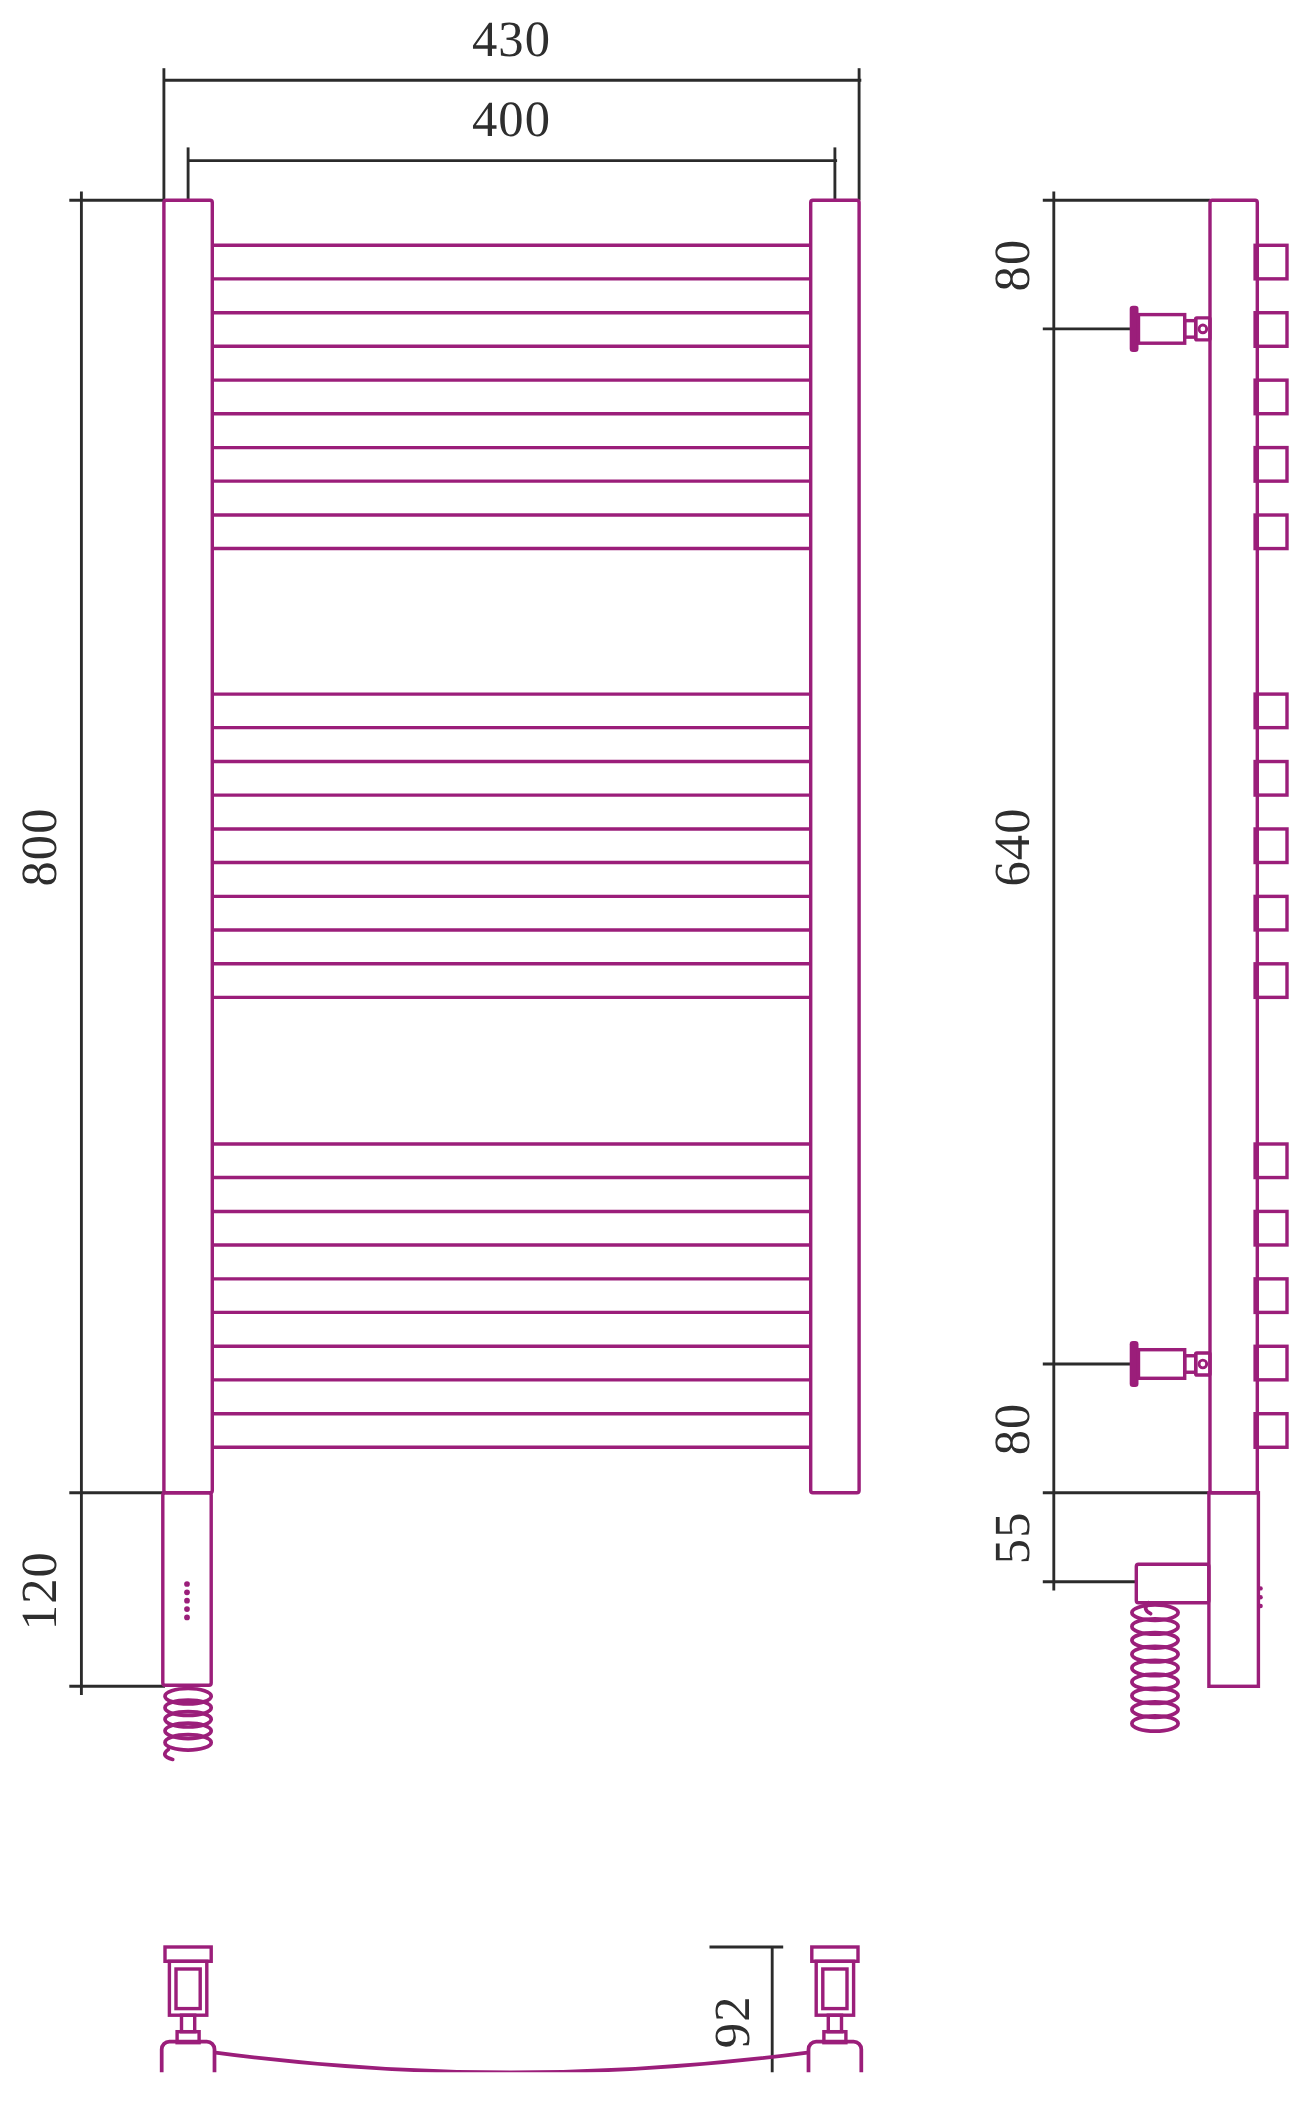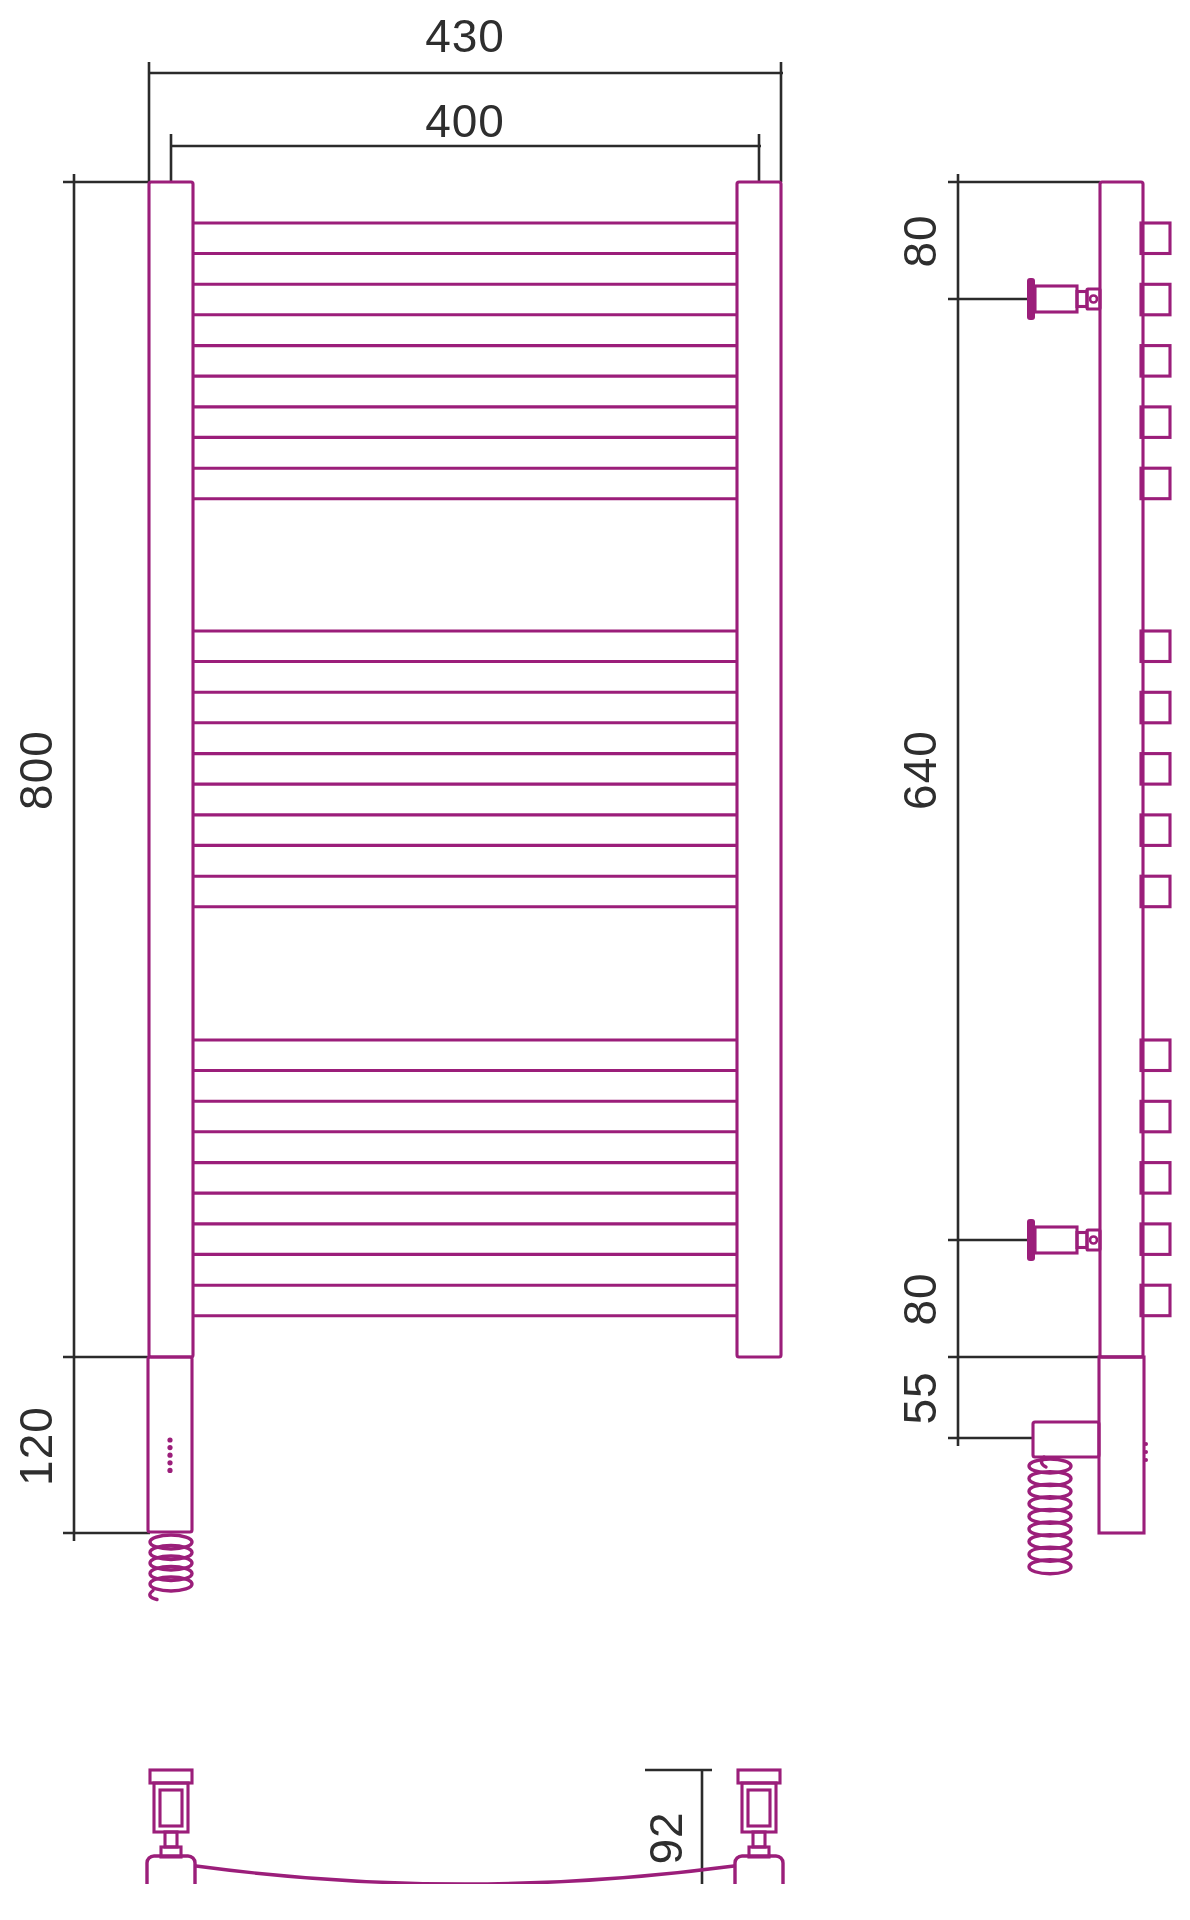--- a/index.html
+++ b/index.html
@@ -1,17 +1,17 @@
 <!DOCTYPE html>
 <html><head>
 <meta charset="utf-8">
 <style>
   html,body{margin:0;padding:0;background:#ffffff;}
   .canvas{position:relative;width:1190px;height:1884px;background:#ffffff;overflow:hidden;
-          font-family:Liberation Sans, sans-serif;}
+          font-family:Liberation Serif, serif;}
   svg{position:absolute;left:0;top:0;}
   .dim-label{position:absolute;width:200px;height:48px;line-height:48px;text-align:center;
              font-size:46px;color:#2e2e2e;letter-spacing:1px;}
   .rot{transform:rotate(-90deg);}
 </style>
 </head>
 <body>
 
 <div class="canvas">
   <svg id="drawing" width="1190" height="1920" viewBox="0 0 1190 1920">
@@ -137,21 +137,21 @@
         <rect x="742" y="1783" width="34" height="49" fill="none" stroke="#9b1e7a" stroke-width="3.1" rx="0"></rect>
         <rect x="748" y="1790" width="22" height="36" fill="none" stroke="#9b1e7a" stroke-width="3.1" rx="0"></rect>
         <rect x="753" y="1832" width="12" height="15" fill="none" stroke="#9b1e7a" stroke-width="3.1" rx="0"></rect>
         <rect x="749" y="1847" width="20" height="10" fill="none" stroke="#9b1e7a" stroke-width="3.1" rx="0"></rect>
         <path d="M 196 1866 Q 465 1902 734 1866" fill="none" stroke="#9b1e7a" stroke-width="3.4" stroke-linecap="round"></path>
         <path d="M 196 1888 Q 465 1924 734 1888" fill="none" stroke="#9b1e7a" stroke-width="3.4" stroke-linecap="round"></path>
       </g>
   </svg>
 
   <div class="dim-label" style="left:365px;top:12px;">430</div>
-  <div class="dim-label" style="left:365px;top:97px;">400</div>
+  <div class="dim-label" style="left:365px;top:85px;">400</div>
   <div class="dim-label rot" style="left:-64px;top:746px;">800</div>
   <div class="dim-label rot" style="left:-64px;top:1422px;">120</div>
   <div class="dim-label rot" style="left:820px;top:217px;">80</div>
   <div class="dim-label rot" style="left:820px;top:746px;">640</div>
   <div class="dim-label rot" style="left:820px;top:1275px;">80</div>
   <div class="dim-label rot" style="left:820px;top:1374px;">55</div>
   <div class="dim-label rot" style="left:566px;top:1814px;">92</div>
 </div>
 
 </body></html>

